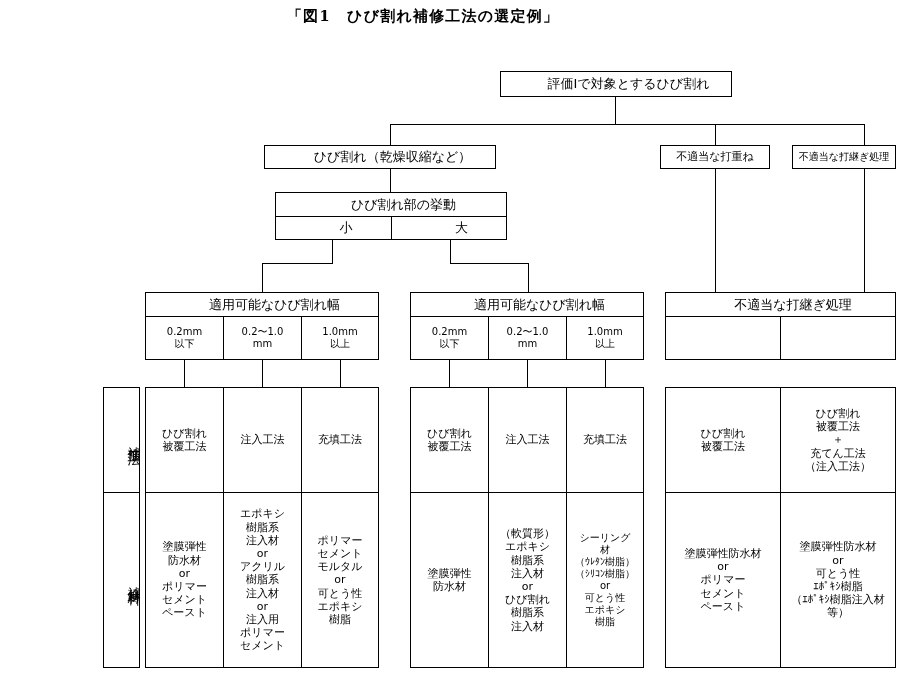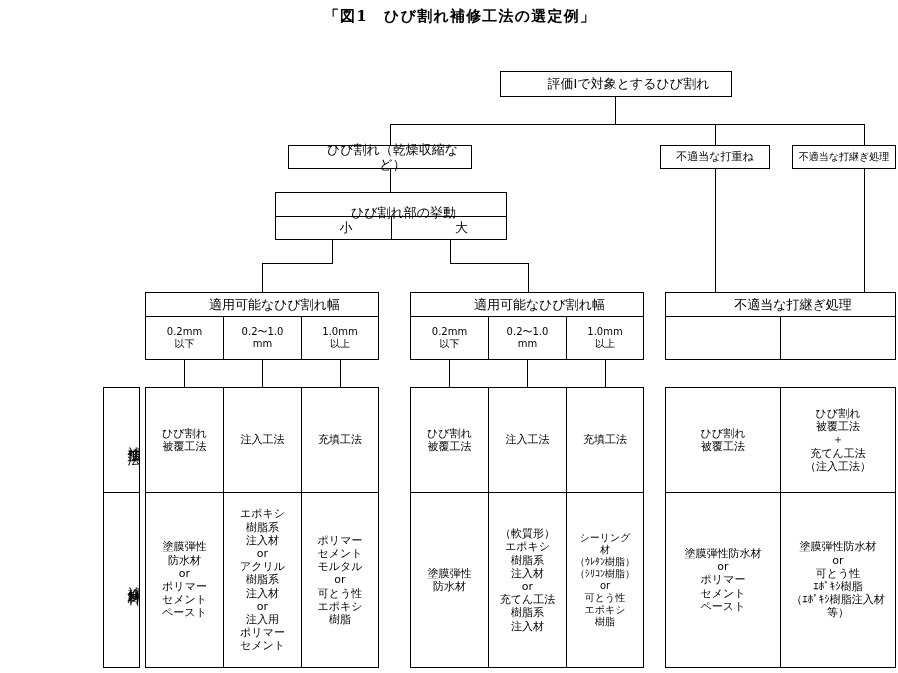--- a/index.html
+++ b/index.html
@@ -60,21 +60,20 @@
   #title {
     position: absolute;
     left: 0;
     top: 7px;
     width: 846px;
     text-align: center;
     font-size: 15px;
     font-weight: bold;
     letter-spacing: 1.2px;
     font-family: "DejaVu Serif", "Liberation Serif", serif;
-    margin-left: 37px;
   }
 
   
   .t13 { font-size: 13px; padding-left: 25px; }
   .t11 { font-size: 11px; }
   .t10 { font-size: 10px; }
 
   .cell-txt {
     display: block;
     width: 100%;
@@ -118,39 +117,39 @@
   <div class="box t13" style="left:500px; top:71px; width:232px; height:26px;">
     <span class="cell-txt">評価Ⅰで対象とするひび割れ</span>
   </div>
 
   <div class="line-v" style="left:615px; top:97px; height:27px;"></div>
   <div class="line-h" style="left:390px; top:124px; width:475px;"></div>
   <div class="line-v" style="left:390px; top:124px; height:21px;"></div>
   <div class="line-v" style="left:715px; top:124px; height:21px;"></div>
   <div class="line-v" style="left:864px; top:124px; height:21px;"></div>
 
-  <div class="box t13" style="left:288px; top:145px; width:184px; height:24px;">
+  <div class="box t13" style="left:264px; top:145px; width:232px; height:24px;">
     <span class="cell-txt">ひび割れ（乾燥収縮など）</span>
   </div>
 
   <div class="box t11" style="left:660px; top:145px; width:110px; height:24px;">
     <span class="cell-txt">不適当な打重ね</span>
   </div>
 
   <div class="box t10" style="left:792px; top:145px; width:104px; height:24px;">
     <span class="cell-txt">不適当な打継ぎ処理</span>
   </div>
 
   <div class="line-v" style="left:390px; top:169px; height:23px;"></div>
 
   <div class="line-v" style="left:715px; top:169px; height:123px;"></div>
   <div class="line-v" style="left:864px; top:169px; height:123px;"></div>
 
   <div class="grid" style="left:275px; top:192px; width:232px; height:48px;">
-    <div class="gcell t13" style="left:0; top:8px; width:230px; height:23px;">
+    <div class="gcell t13" style="left:0; top:0; width:230px; height:23px;">
       <span class="cell-txt">ひび割れ部の挙動</span>
     </div>
     <div class="hline-inner" style="top:23px;"></div>
     <div class="gcell t13" style="left:0; top:24px; width:115px; height:22px;">
       <span class="cell-txt">小</span>
     </div>
     <div class="vline-inner" style="left:115px; top:23px; bottom:0;"></div>
     <div class="gcell t13" style="left:116px; top:24px; width:114px; height:22px;">
       <span class="cell-txt">大</span>
     </div>
@@ -298,21 +297,21 @@
     <div class="gcell t11" style="left:0; top:105px; width:77px; height:174px;">
       <span class="cell-txt">塗膜弾性
 防水材</span>
     </div>
     <div class="gcell t11" style="left:78px; top:105px; width:77px; height:174px;">
       <span class="cell-txt">（軟質形）
 エポキシ
 樹脂系
 注入材
 or
-充てん工法
+ひび割れ
 樹脂系
 注入材</span>
     </div>
     <div class="gcell t11" style="left:156px; top:105px; width:76px; height:174px;">
       <span class="cell-txt t10">シーリング
 材
 （ｳﾚﾀﾝ樹脂）
 （ｼﾘｺﾝ樹脂）
 or
 可とう性

